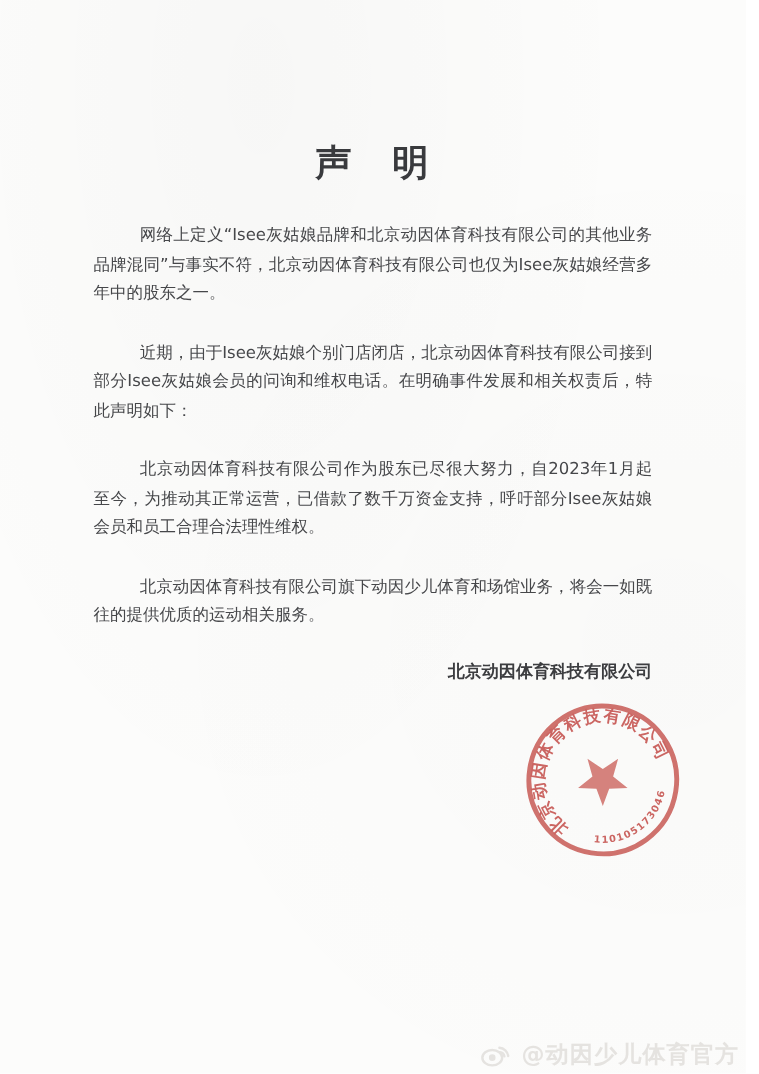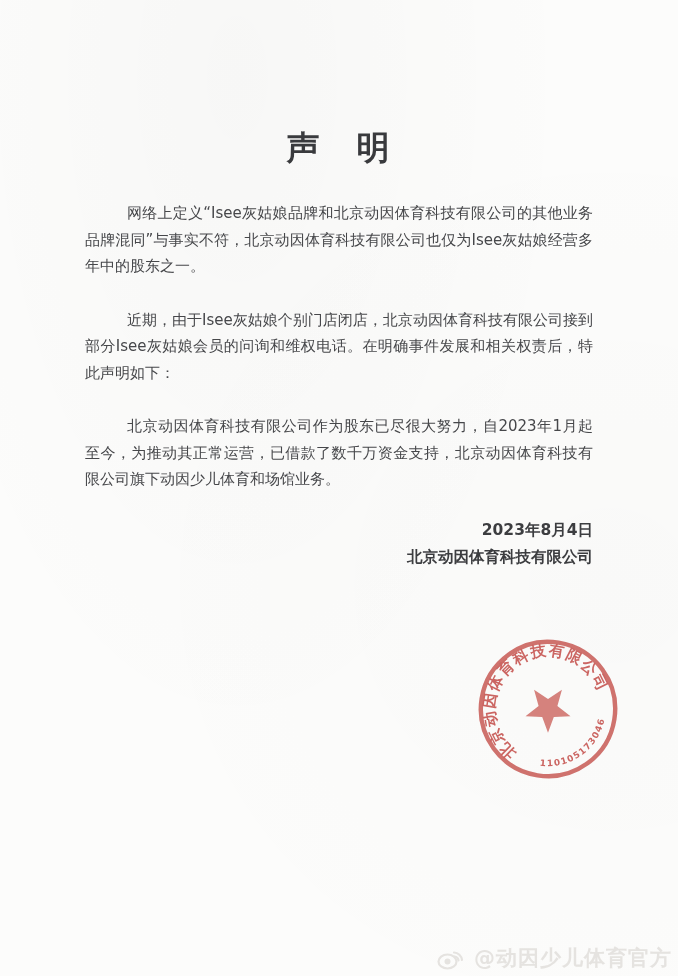--- a/index.html
+++ b/index.html
@@ -95,25 +95,25 @@
 <div id="screen">
   <div id="paper-texture"></div>
 
   <div class="doc">
     <h1 class="title">声　明</h1>
 
 
     <div class="body-paragraphs">
       <p>网络上定义“Isee灰姑娘品牌和北京动因体育科技有限公司的其他业务品牌混同”与事实不符，北京动因体育科技有限公司也仅为Isee灰姑娘经营多年中的股东之一。</p>
       <p>近期，由于Isee灰姑娘个别门店闭店，北京动因体育科技有限公司接到部分Isee灰姑娘会员的问询和维权电话。在明确事件发展和相关权责后，特此声明如下：</p>
-      <p>北京动因体育科技有限公司作为股东已尽很大努力，自2023年1月起至今，为推动其正常运营，已借款了数千万资金支持，北京动因体育科技有限公司旗下动因少儿体育和场馆业务。</p>
+      <p>北京动因体育科技有限公司作为股东已尽很大努力，自2023年1月起至今，为推动其正常运营，已借款了数千万资金支持，呼吁部分Isee灰姑娘会员和员工合理合法理性维权。</p>
+      <p>北京动因体育科技有限公司旗下动因少儿体育和场馆业务，将会一如既往的提供优质的运动相关服务。</p>
     </div>
 
     <div class="signature">
-      <p class="sig-date">2023年8月4日</p>
       <p class="sig-company">北京动因体育科技有限公司</p>
     </div>
   </div>
 
   <svg class="seal" viewBox="0 0 160 160" xmlns="http://www.w3.org/2000/svg">
     <defs>
       <path id="sealTopArc" d="M 31.1 102.8 A 54 54 0 1 1 128.9 102.8" fill="none"></path>
       <path id="sealBottomArc" d="M 35.6 117.3 A 58 58 0 0 0 124.4 117.3" fill="none"></path>
     </defs>
     <circle cx="80" cy="80" r="68" fill="none" stroke="#c9524e" stroke-width="4.5" opacity="0.92"></circle>

